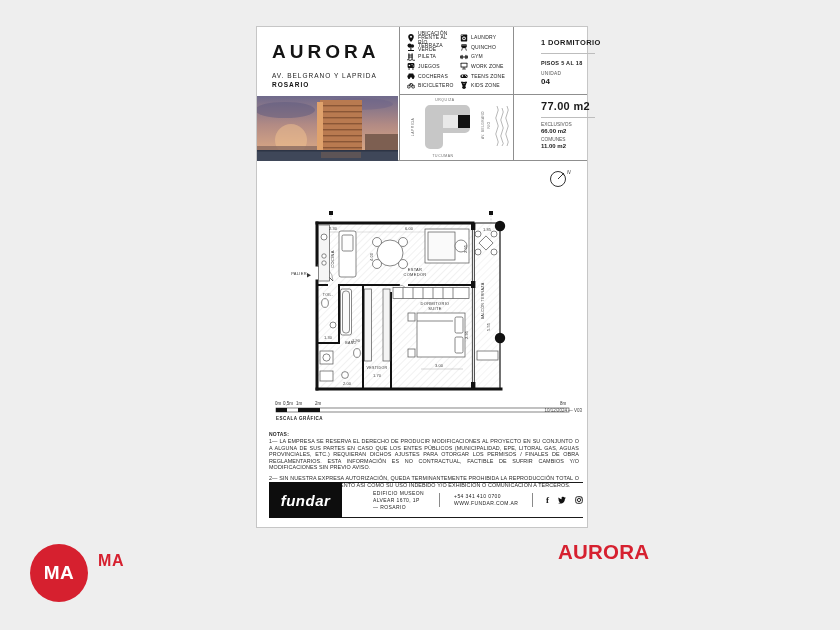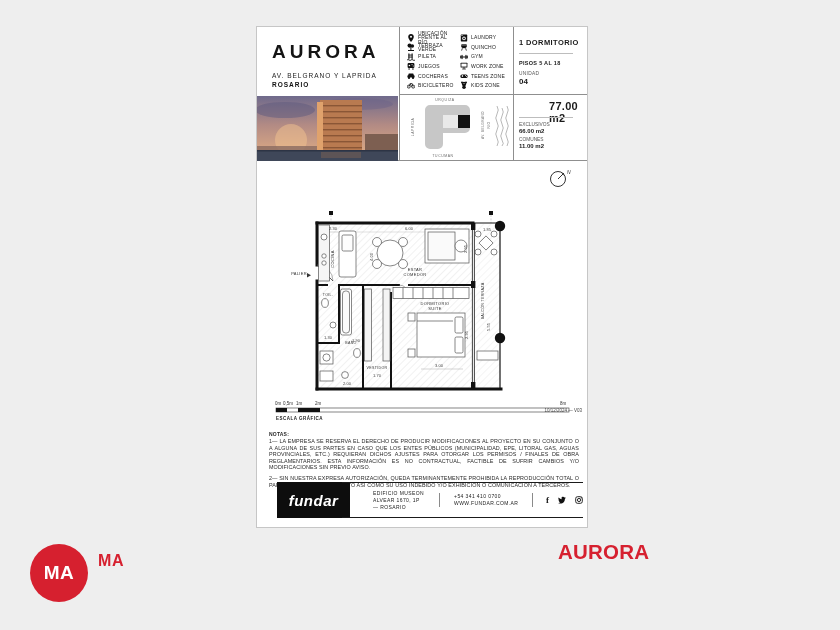--- a/index.html
+++ b/index.html
@@ -36,45 +36,45 @@
   .amen-col { display:flex; flex-direction:column; justify-content:space-between; width:52px; }
   .am-row { display:flex; align-items:center; gap:3px; height:9px; }
   .am-ic { width:8px; height:8px; flex:0 0 8px; display:inline-flex; }
   .am-ic svg { width:8px; height:8px; }
   .am-lb { font-size:5px; letter-spacing:.2px; color:#222; line-height:4.5px; transform-origin:left center; }
 
   
   .smap { position:absolute; left:142px; top:67px; width:114px; height:67px; }
 
   
-  .info { position:absolute; left:252px; top:0; width:74px; height:134px; }
+  .info { position:absolute; left:274px; top:0; width:74px; height:134px; }
   .i-type { position:absolute; left:10px; top:11px; font-size:7.5px; font-weight:bold; letter-spacing:.4px; }
   .i-rule1{ position:absolute; left:10px; top:26px; width:54px; height:1px; background:#bdbdbd; }
   .i-floors{ position:absolute; left:10px; top:33px; font-size:5.5px; font-weight:bold; letter-spacing:.3px; }
   .i-unitl{ position:absolute; left:10px; top:44px; font-size:4.8px; color:#555; letter-spacing:.3px; }
   .i-unitn{ position:absolute; left:10px; top:50px; font-size:8px; font-weight:bold; }
-  .i-area { position:absolute; left:10px; top:73px; font-size:11px; font-weight:600; letter-spacing:.3px;margin-left:30px; }
+  .i-area { position:absolute; left:10px; top:73px; font-size:11px; font-weight:600; letter-spacing:.3px; }
   .i-rule2{ position:absolute; left:10px; top:90px; width:54px; height:1px; background:#bdbdbd; }
   .i-exl  { position:absolute; left:10px; top:95px;  font-size:4.8px; color:#555; }
   .i-exv  { position:absolute; left:10px; top:101px; font-size:6px; font-weight:bold; }
   .i-col  { position:absolute; left:10px; top:110px; font-size:4.8px; color:#555; }
   .i-cov  { position:absolute; left:10px; top:116px; font-size:6px; font-weight:bold; }
 
   .compass { position:absolute; left:290px; top:138px; width:28px; height:28px; }
   .plan    { position:absolute; left:30px;  top:174px; width:230px; height:196px; }
 
   .scale   { position:absolute; left:16px; top:372px; width:312px; height:24px; }
 
   .notes { position:absolute; left:12px; top:404px; width:310px; color:#2a2a2a; }
   .notes .nt { font-size:5px; font-weight:bold; margin-bottom:1px; letter-spacing:.2px; }
   .notes p  { font-size:5.4px; line-height:6.6px; text-align:justify; margin-bottom:4px; letter-spacing:.1px; }
 
   
   .f-logo { position:absolute; left:12px; top:455px; width:73px; height:36px; background:#0d0d0d;
-            display:flex; align-items:center; justify-content:center;margin-left:8px; }
+            display:flex; align-items:center; justify-content:center; }
   .f-logo span { color:#fff; font-size:15px; font-weight:bold; font-style:italic; letter-spacing:.5px; }
   .f-strip { position:absolute; left:85px; top:455px; width:241px; height:36px;
              border-top:1px solid #1a1a1a; border-bottom:1px solid #1a1a1a;
              display:flex; align-items:center; }
   .f-block { font-size:5px; letter-spacing:.4px; line-height:7px; color:#222; }
   .f-div { width:1px; height:14px; background:#8a8a8a; }
   .f-social { display:flex; align-items:center; gap:9px; }
   .f-social svg { width:8px; height:8px; }
   .fb-f { font-size:9px; font-weight:bold; font-family:"Liberation Serif","DejaVu Serif",serif; line-height:8px; }
 

